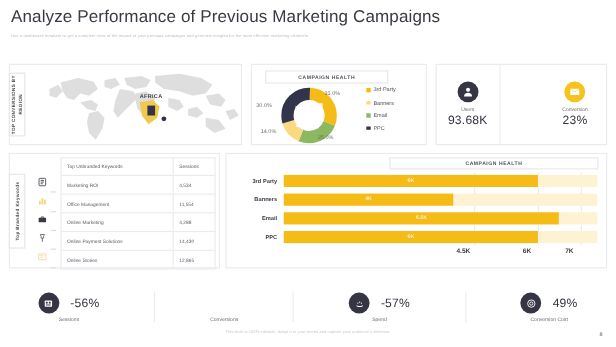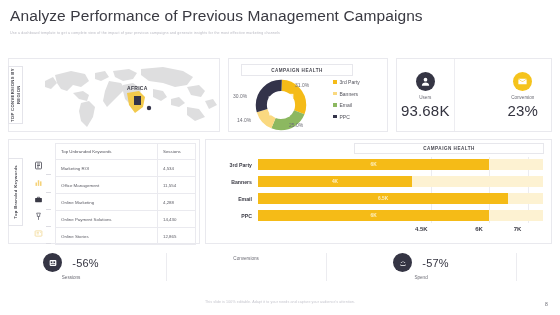--- a/index.html
+++ b/index.html
@@ -71,21 +71,21 @@
   .kpi-split { display: flex; height: 100%; }
   .kpi-cell { flex: 1; display: flex; flex-direction: column; align-items: center; justify-content: center; }
   .kpi-cell + .kpi-cell { border-left: 1px solid #ededf1; padding-left: 40px; }
   .ico-circle {
     width: 19px; height: 19px; border-radius: 50%;
     display: flex; align-items: center; justify-content: center;
   }
   .ico-dark { background: #353544; }
   .ico-yellow { background: #f5c31c; }
   .kpi-label { font-size: 4.6px; color: #6c6c75; margin-top: 4px; }
-  .kpi-value { font-size: 15px; color: #33333f; font-weight: 400; margin-top: 2px; letter-spacing: .2px; }
+  .kpi-value { font-size: 11px; color: #33333f; font-weight: 400; margin-top: 2px; letter-spacing: .2px; }
 
   
   #kw-panel { left: 8px; top: 139px; width: 192px; height: 105px; }
   .kw-tab { left: 8px; top: 158px; width: 15px; height: 68px; z-index: 3; }
   .kw-table { position: absolute; left: 46px; top: 3px; right: 3px; }
   .kw-row { display: flex; border: 1px solid #eaeaef; border-top: none; height: 17px; align-items: center; }
   .kw-row.head { border-top: 1px solid #eaeaef; }
   .kw-name { flex: 1; padding-left: 5px; font-size: 4.4px; color: #5b5b64; }
   .kw-val { width: 38px; padding-left: 5px; font-size: 4.4px; color: #5b5b64; border-left: 1px solid #eaeaef; height: 100%; display: flex; align-items: center; }
   .kw-head-tx { font-weight: 400; color: #55555e; }
@@ -109,21 +109,21 @@
   .bar-row { display: flex; align-items: center; height: 15px; margin-bottom: 2px; }
   .bar-cat { width: 42px; text-align: right; padding-right: 6px; font-size: 5.2px; font-weight: 700; color: #3c3c46; }
   .bar-track { position: relative; flex: 1; height: 11px; background: #fdf2d2; }
   .bar-fill { position: absolute; left: 0; top: 0; height: 100%; background: #f5bb17; display: flex; align-items: center; justify-content: center; }
   .bar-val { font-size: 4.8px; font-weight: 700; color: #fdf0c4; }
   .grid-v { position: absolute; top: 0; width: 1px; background: #ececf0; height: 66px; }
   .axis { position: absolute; left: 48px; right: 8px; top: 86px; height: 10px; }
   .axis-tick { position: absolute; font-size: 6px; font-weight: 700; color: #3c3c46; transform: translateX(-50%); }
 
   
-  .bkpi { position: absolute; top: 253px; height: 40px; display: flex; align-items: flex-start; }
+  .bkpi { position: absolute; top: 253px; height: 40px; display: flex; align-items: flex-end; }
   .bkpi-cell { display: flex; flex-direction: column; align-items: center; }
   .bkpi-main { display: flex; align-items: center; }
   .bkpi-val { font-size: 11px; color: #33333f; margin-left: 10px; letter-spacing: .2px; }
   .bkpi-label { font-size: 4.6px; color: #6c6c75; margin-top: 3px; }
   .bkpi-div { width: 1px; height: 28px; background: #ececf0; }
 
   
   .footer-note {
     position: absolute; left: 0; right: 0; top: 300px; text-align: center;
     font-size: 3.6px; color: #c6c6ce; letter-spacing: .1px;
@@ -133,21 +133,21 @@
     display: flex; align-items: center; justify-content: center;
     font-size: 5px; color: #6a6a73;
   }
 </style>
 </head>
 <body>
 
 <div class="slide">
 
   <div class="hdr">
-    <div class="hdr-title">Analyze Performance of Previous Management Campaigns</div>
+    <div class="hdr-title">Analyze Performance of Previous Marketing Campaigns</div>
     <div class="hdr-sub">Use a dashboard template to get a complete view of the impact of your previous campaigns and generate insights for the most effective marketing channels</div>
   </div>
 
   <div class="card" id="map-panel">
     <div class="map-wrap">
       <svg class="map-svg" width="182" height="70" viewBox="0 0 182 70">
         <g fill="#dededf">
           <path d="M18 14 L34 10 L48 13 L52 20 L44 26 L36 24 L30 30 L24 28 L20 22 Z"></path>
           <path d="M8 20 L16 16 L20 22 L14 28 L8 26 Z"></path>
           <path d="M36 32 L46 30 L52 34 L50 40 L42 38 Z"></path>
@@ -399,18 +399,30 @@
               <circle cx="8" cy="11" r="1.2"></circle>
               <circle cx="16" cy="11" r="1.2"></circle>
             <path d="M5 15c2 3 12 3 14 0v2c-2 3-12 3-14 0z"></path>
           </svg>
         </div>
         <span class="bkpi-val">-57%</span>
       </div>
       <span class="bkpi-label">Spend</span>
     </div>
     <div class="bkpi-div"></div>
+    <div class="bkpi-cell">
+      <div class="bkpi-main">
+        <div class="ico-circle ico-dark">
+          <svg width="10" height="10" viewBox="0 0 24 24" fill="none" stroke="#ffffff" stroke-width="2">
+            <circle cx="12" cy="12" r="8"></circle>
+              <circle cx="12" cy="12" r="3.5"></circle>
+          </svg>
+        </div>
+        <span class="bkpi-val">49%</span>
+      </div>
+      <span class="bkpi-label">Conversion Cost</span>
+    </div>
   </div>
 
   <div class="footer-note">This slide is 100% editable. Adapt it to your needs and capture your audience's attention.</div>
   <div class="page-num">8</div>
 
 </div>
 
 </body></html>

